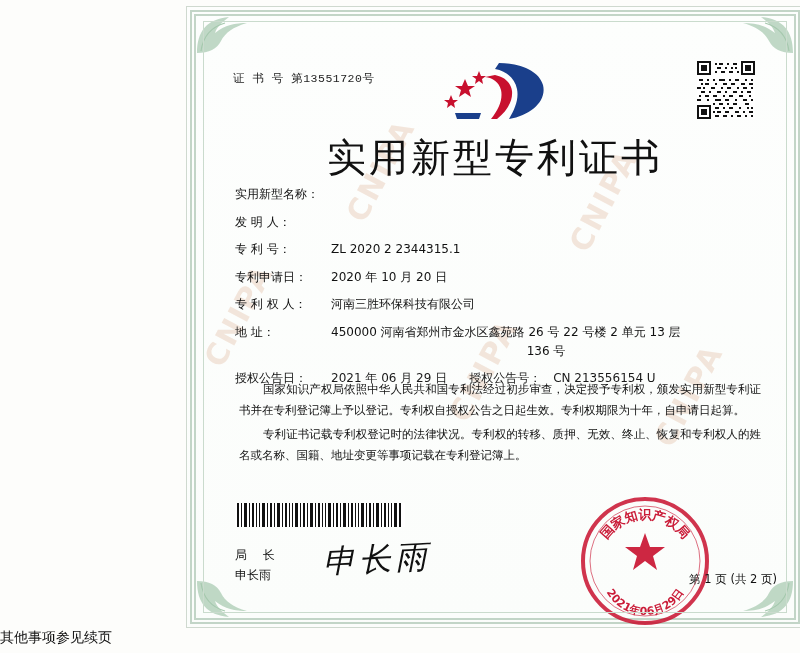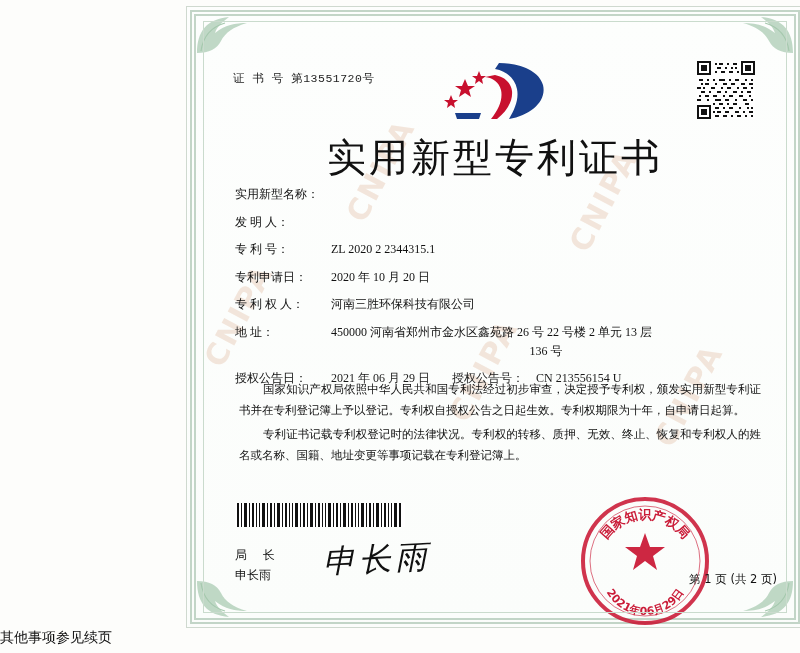--- a/index.html
+++ b/index.html
@@ -88,21 +88,21 @@
 
   .title{
     position:absolute;left:0;right:0;top:98px;
     text-align:center;
     font-size:39px;font-weight:normal;letter-spacing:3px;
     color:#111;
   }
 
   .fields{
     position:absolute;left:22px;top:152px;right:16px;
-    font-size:12px;color:#1a1a1a;line-height:1.55;font-family:Liberation Serif, serif;
+    font-size:12px;color:#1a1a1a;line-height:1.55;
   }
   .row{display:flex;margin-bottom:9px;}
   .lbl{
     width:96px;flex:0 0 96px;
     letter-spacing:0px;
     color:#111;
   }
   .val{flex:1;color:#111;}
   .val .sub{display:block;text-align:center;}
   .row.two .lbl2{width:84px;flex:0 0 84px;margin-left:22px;letter-spacing:0;}

